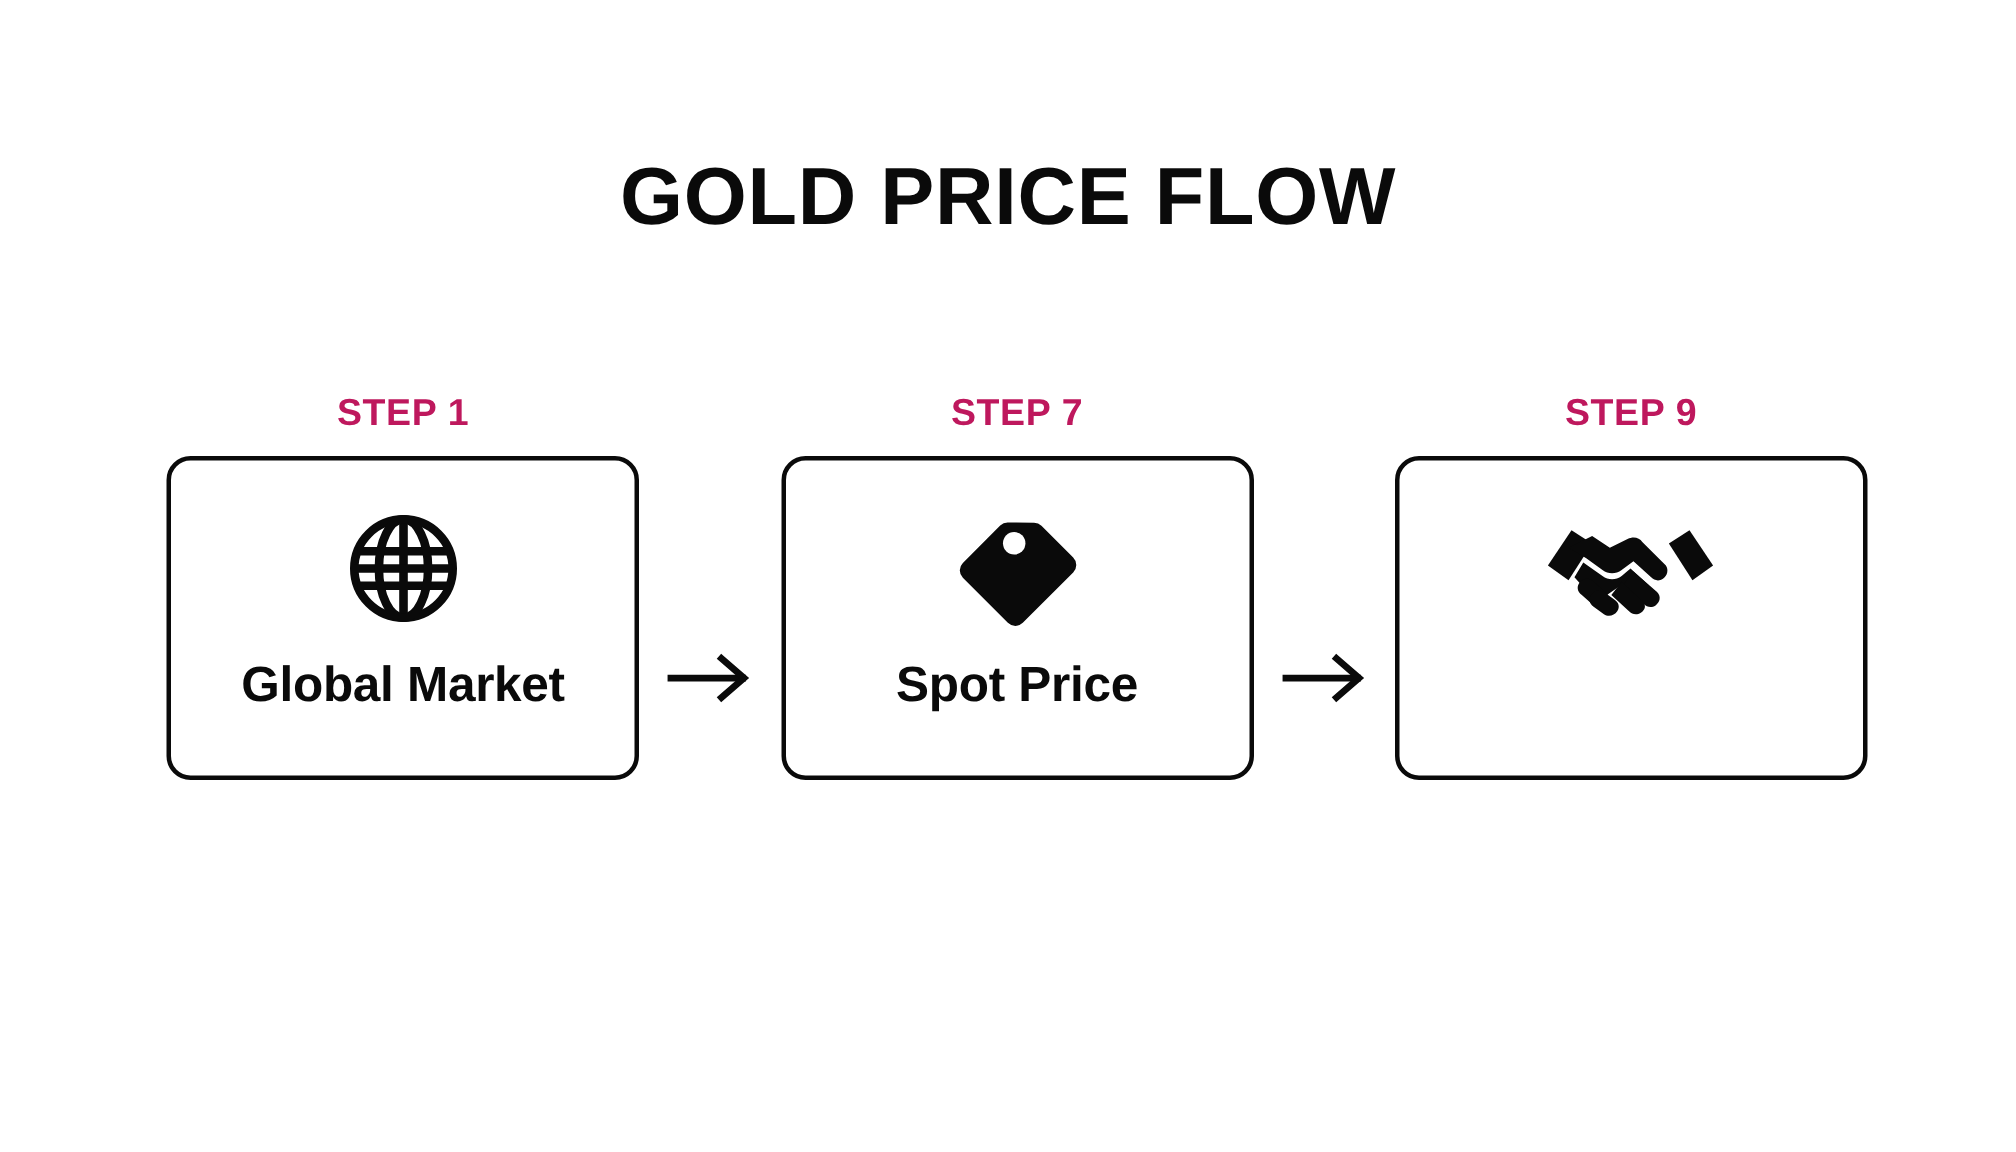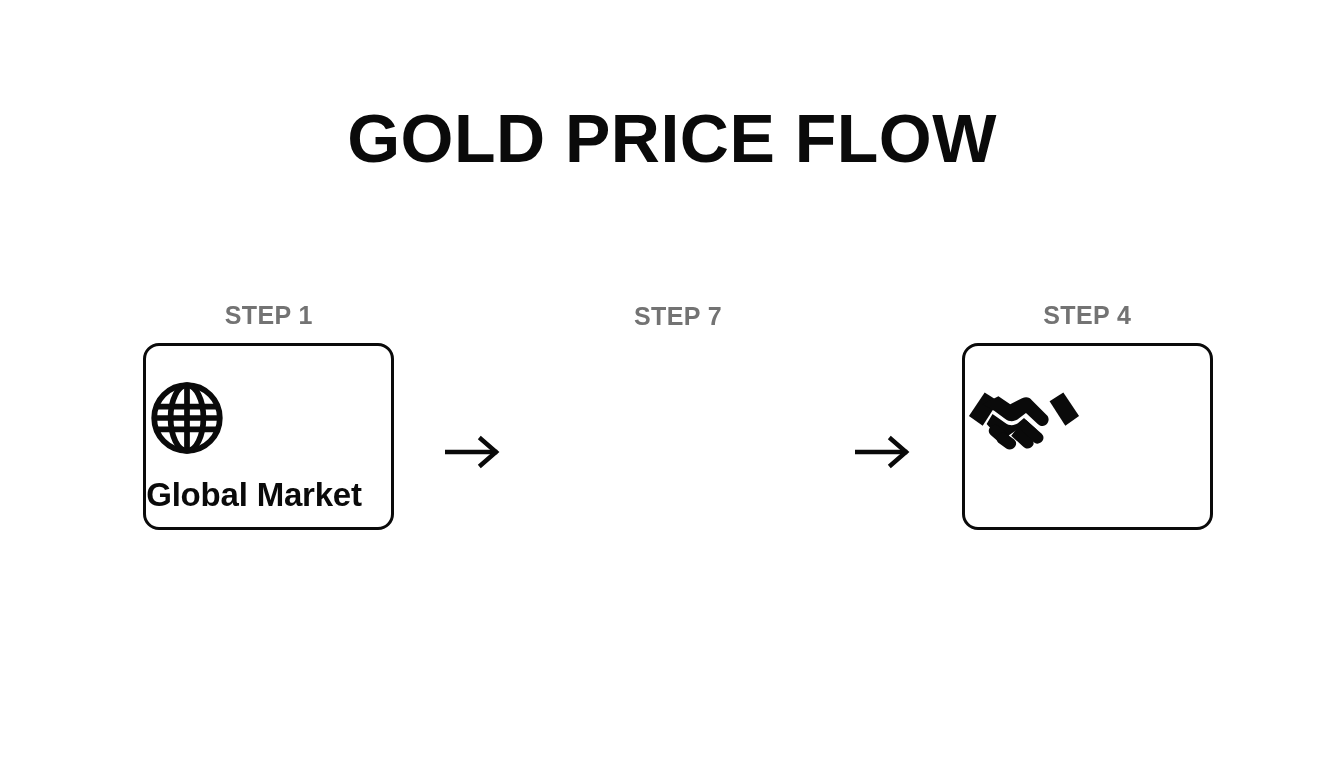--- a/index.html
+++ b/index.html
@@ -24,21 +24,21 @@
     height: 768px;
   }
 
   
   .page-title {
     position: absolute;
     top: 104px;
     left: 0;
     width: 1344px;
     text-align: center;
-    font-size: 68px;
+    font-size: 54px;
     font-weight: bold;
     letter-spacing: 0.5px;
     line-height: 1;
     color: #0a0a0a;
     white-space: nowrap;
   }
 
   
   .flow-row {
     position: absolute;
@@ -59,39 +59,38 @@
     display: flex;
     flex-direction: column;
     align-items: center;
   }
 
   .step-label {
     font-size: 25px;
     font-weight: bold;
     letter-spacing: 0.4px;
     line-height: 1;
-    color: #737373;
+    color: #be185d;
     margin-bottom: 15px;
     height: 27px;
     display: flex;
     align-items: center;
     white-space: nowrap;
-    margin-top: 41px;
   }
 
   .step-card {
-    width: 251px;
+    width: 315px;
     height: 216px;
     box-sizing: border-box;
     border: 3px solid #0a0a0a;
     border-radius: 16px;
     background: #ffffff;
     display: flex;
     flex-direction: column;
-    align-items: flex-start;
+    align-items: center;
     justify-content: flex-start;
   }
 
   .card-icon {
     margin-top: 31px;
     height: 82px;
     display: flex;
     align-items: center;
     justify-content: center;
   }
@@ -154,35 +153,56 @@
           <g fill="none" stroke="#0a0a0a" stroke-width="4.5" stroke-linecap="square" stroke-linejoin="miter">
             <line x1="2" y1="17" x2="50" y2="17"></line>
             <polyline points="36,4 51,17 36,30"></polyline>
           </g>
         </svg>
       </span>
     </div>
 
     <div class="step-block">
       <div class="step-label">STEP 7</div>
+      <div class="step-card">
+        <div class="card-icon">
+          <svg width="88" height="88" viewBox="0 0 100 100" aria-hidden="true">
+            <g transform="rotate(-45 50 50)">
+              <path d="M16 26
+                       a8 8 0 0 1 8 -8
+                       h40
+                       a8 8 0 0 1 5.7 2.4
+                       l14 14.2
+                       a8 8 0 0 1 2.3 5.6
+                       v34
+                       a8 8 0 0 1 -8 8
+                       h-54
+                       a8 8 0 0 1 -8 -8
+                       z" fill="#0a0a0a"></path>
+              <circle cx="62" cy="35" r="8.5" fill="#ffffff"></circle>
+            </g>
+          </svg>
+        </div>
+        <div class="card-caption">Spot Price</div>
+      </div>
     </div>
 
     <div class="arrow-connector">
       <span>
         <svg width="56" height="34" viewBox="0 0 56 34" aria-hidden="true">
           <g fill="none" stroke="#0a0a0a" stroke-width="4.5" stroke-linecap="square" stroke-linejoin="miter">
             <line x1="2" y1="17" x2="50" y2="17"></line>
             <polyline points="36,4 51,17 36,30"></polyline>
           </g>
         </svg>
       </span>
     </div>
 
     <div class="step-block">
-      <div class="step-label">STEP 4</div>
+      <div class="step-label">STEP 9</div>
       <div class="step-card">
         <div class="card-icon">
           <svg width="118" height="76" viewBox="0 0 120 76" aria-hidden="true">
             <g fill="#0a0a0a">
 
               <path d="M4 36 L20 12 L34 21 L18 46 Z"></path>
 
               <path d="M116 36 L100 12 L86 21 L102 46 Z"></path>
 
               <path d="M18 24 L34 16

